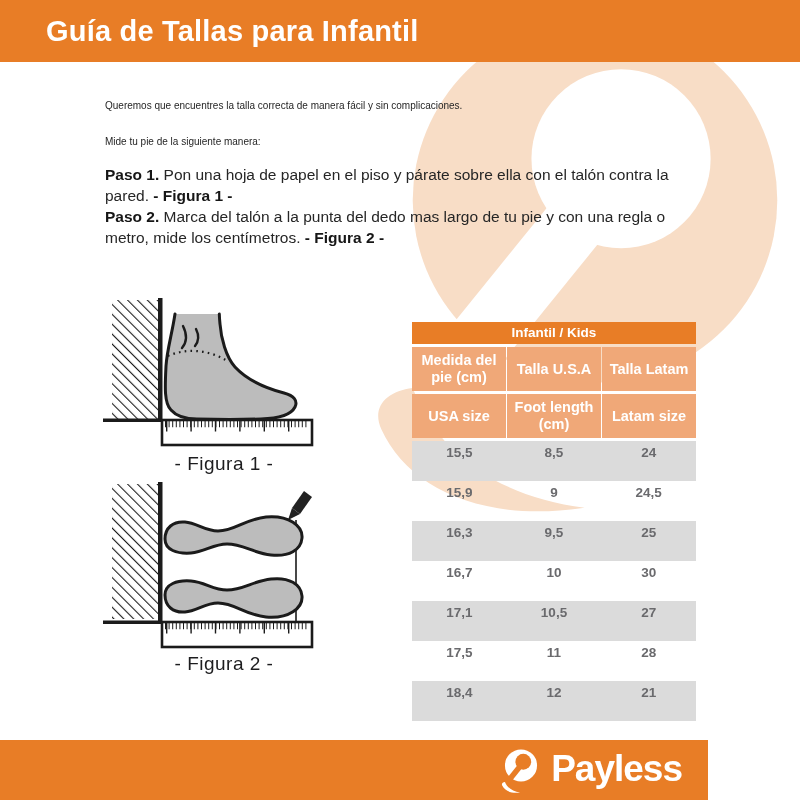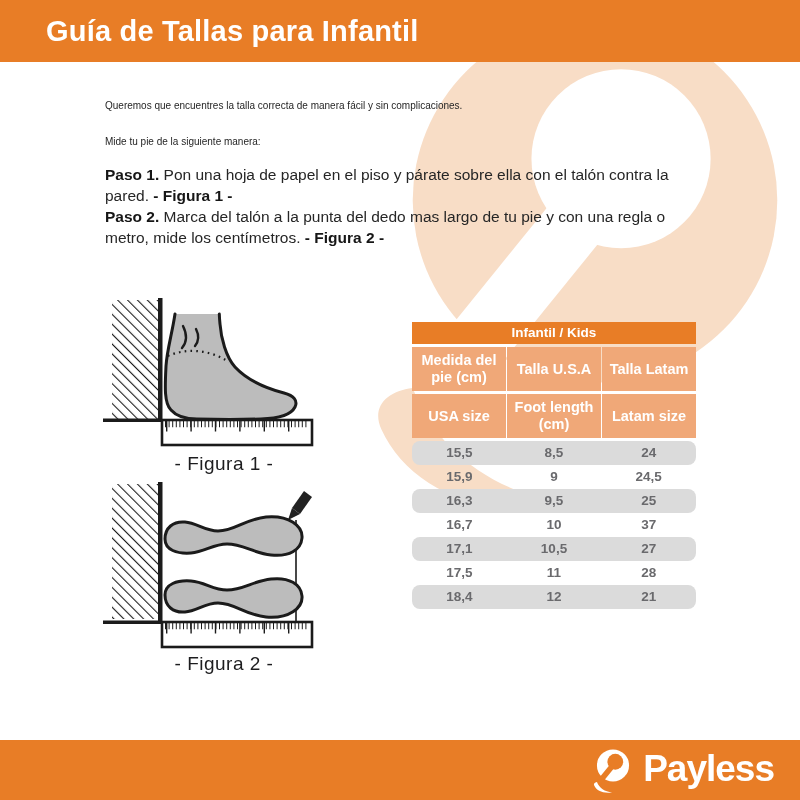--- a/index.html
+++ b/index.html
@@ -57,30 +57,30 @@
     height:22px;background:var(--accent);color:#fff;
     font-size:13.5px;font-weight:bold;text-align:center;line-height:22px;
   }
   .table-head-row{display:flex;gap:1px;margin-top:3px;}
   .th{
     flex:1;height:44px;background:var(--accent-light);color:#fff;
     font-weight:bold;font-size:14.5px;line-height:1.15;text-align:center;
     display:flex;align-items:center;justify-content:center;padding:0 4px;
   }
   .table-body{margin-top:3px;}
-  .tr{display:flex;height:24px;border-radius:8px;}
+  .tr{display:flex;height:40px;}
   .tr:nth-child(odd){background:var(--row-alt);}
   .td{
     flex:1;text-align:center;line-height:24px;
     font-size:13.5px;font-weight:bold;color:var(--table-text);
   }
 
   
   .bottom-bar{
-    position:absolute;left:0;bottom:0;width:800px;height:60px;
+    position:absolute;left:0;bottom:0;width:708px;height:60px;
     background:var(--accent);
     display:flex;align-items:center;justify-content:flex-end;
     padding-right:26px;gap:8px;z-index:5;
   }
   .brand-text{color:#fff;font-size:37px;font-weight:bold;letter-spacing:-1px;line-height:1;padding-bottom:4px;}
 </style>
 </head>
 <body>
 
 <div class="page">
@@ -189,21 +189,21 @@
           <div class="td">24,5</div>
         </div>
         <div class="tr">
           <div class="td">16,3</div>
           <div class="td">9,5</div>
           <div class="td">25</div>
         </div>
         <div class="tr">
           <div class="td">16,7</div>
           <div class="td">10</div>
-          <div class="td">37</div>
+          <div class="td">30</div>
         </div>
         <div class="tr">
           <div class="td">17,1</div>
           <div class="td">10,5</div>
           <div class="td">27</div>
         </div>
         <div class="tr">
           <div class="td">17,5</div>
           <div class="td">11</div>
           <div class="td">28</div>

